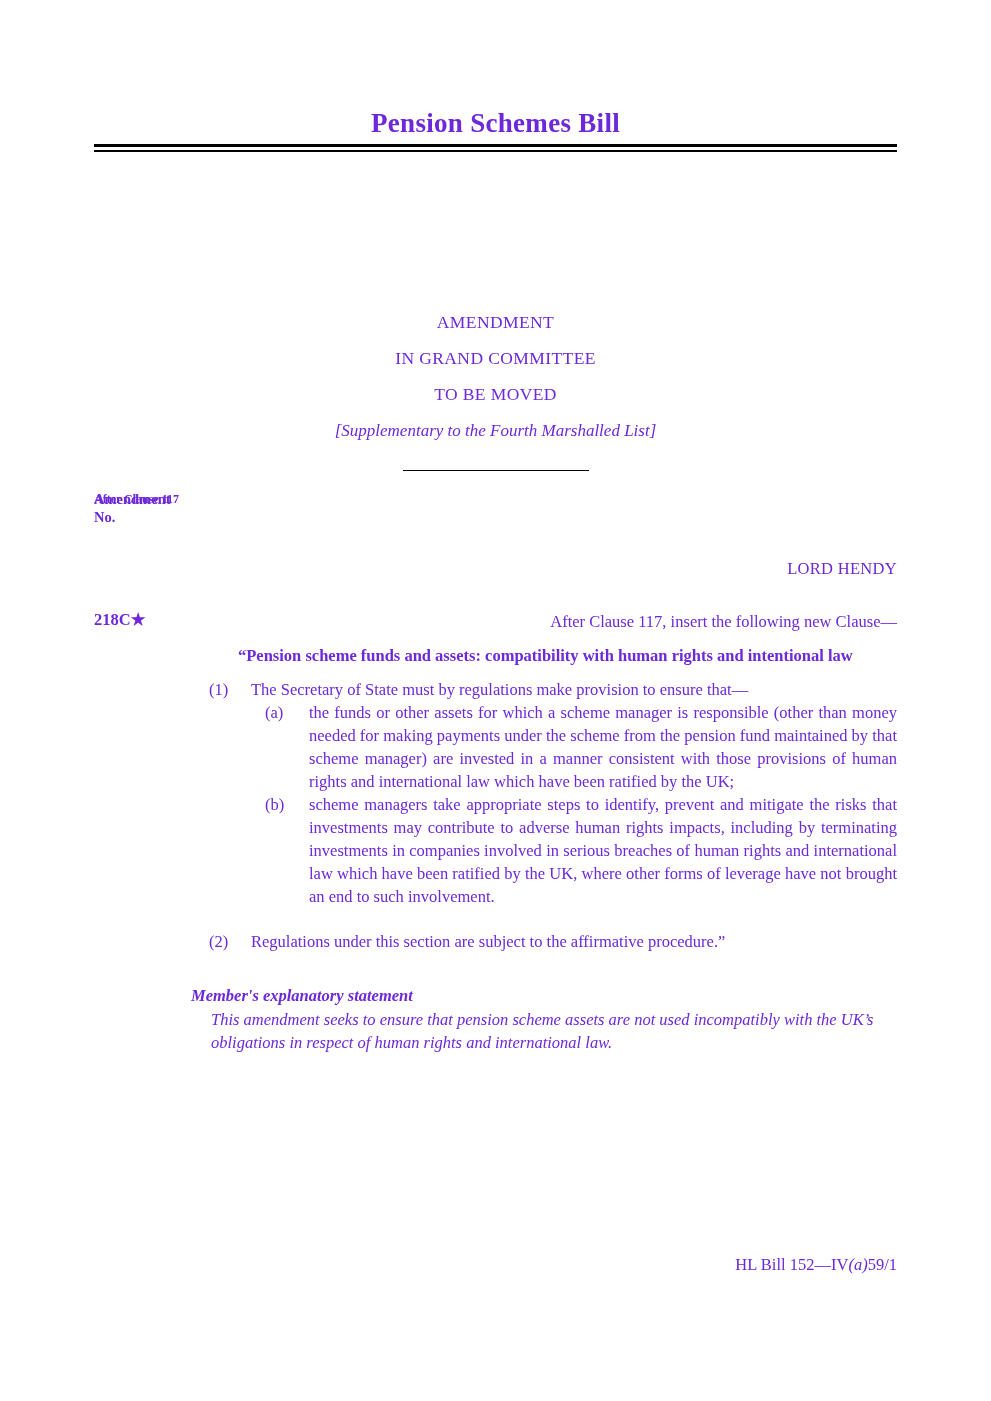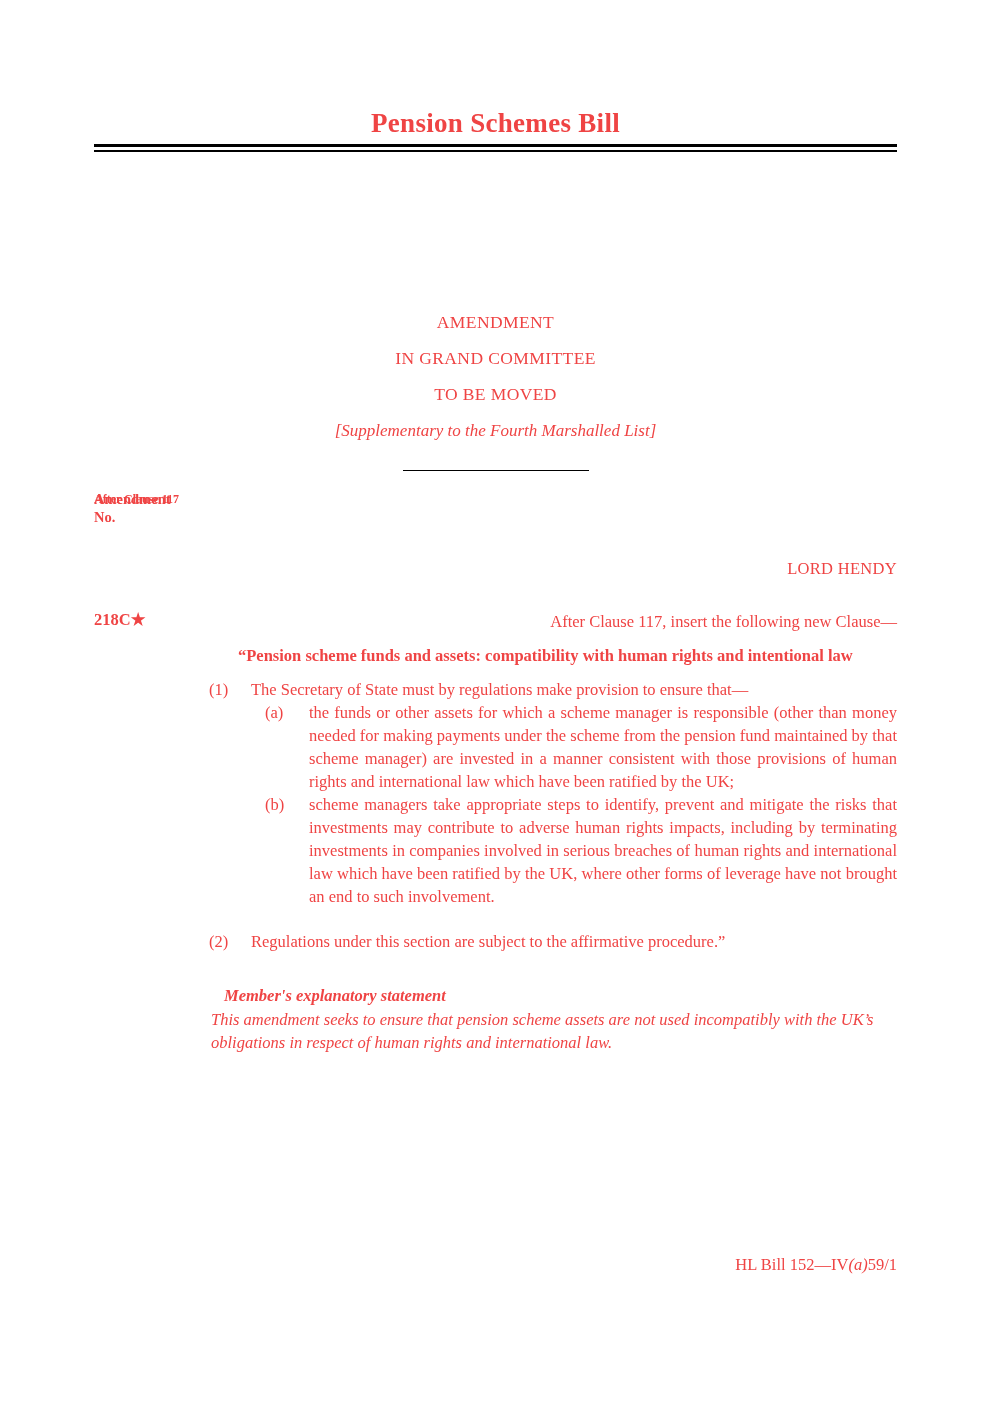--- a/index.html
+++ b/index.html
@@ -3,21 +3,21 @@
 <meta charset="utf-8">
 <style>
   html, body { margin: 0; padding: 0; background: #e8e8e8; }
   .page {
     position: relative;
     width: 991px;
     height: 1401px;
     margin: 0 auto;
     background: #ffffff;
     font-family: "Liberation Serif", serif;
-    color: #ef4444;
+    color: #6d28d9;
     overflow: hidden;
   }
   .content { padding: 0 94px; }
 
   
   .doc-title {
     margin-top: 108px;
     text-align: center;
     font-size: 27px;
     font-weight: bold;
@@ -68,21 +68,21 @@
     text-align: left;
   }
   .subsection { position: relative; margin-top: 11px; padding-left: 60px; text-align: justify; }
   .sub-num { position: absolute; left: 18px; top: 0; }
   .paragraph { position: relative; margin-top: 0; padding-left: 118px; text-align: justify; }
   .para-letter { position: absolute; left: 74px; top: 0; }
   .subsection-2 { margin-top: 22px; }
 
   
   .explanatory { margin-left: 97px; margin-top: 31px; font-size: 16.5px; line-height: 23px; }
-  .explanatory-heading { font-weight: bold; font-style: italic; margin-left: 33px; }
+  .explanatory-heading { font-weight: bold; font-style: italic; }
   .explanatory-text { font-style: italic; margin-top: 1px; max-width: 700px; margin-left: 20px; }
 
   
   .footer {
     position: absolute;
     left: 94px; right: 94px;
     top: 1255px;
     display: flex;
     justify-content: flex-end;
     font-size: 16.5px;

